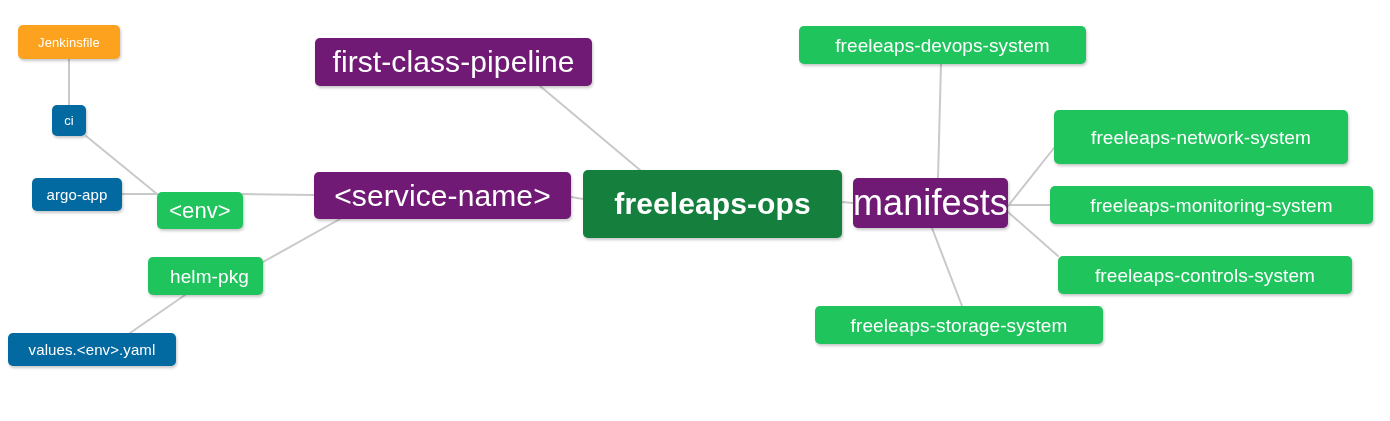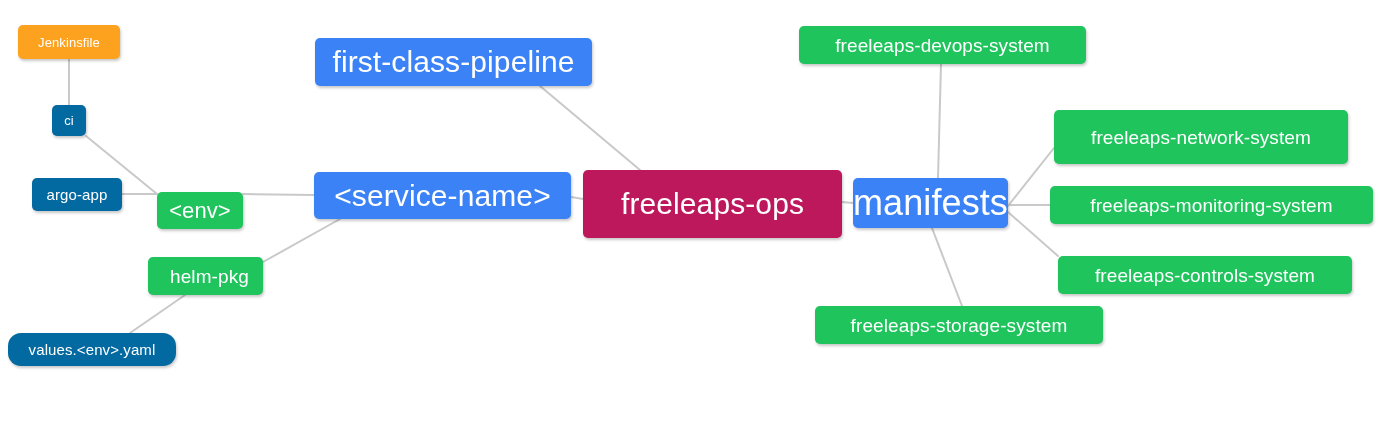--- a/index.html
+++ b/index.html
@@ -38,22 +38,22 @@
     line-height: 1;
     padding: 0 12px;
     letter-spacing: 0.1px;
   }
   .node-label {
     display: block;
   }
   .c-orange  { background: #FCA21E; }
   .c-red     { background: #0369a1; }
   .c-green   { background: #1FC45D; }
-  .c-blue    { background: #3b82f6; }
-  .c-dark    { background: #be185d; }
+  .c-blue    { background: #701a75; }
+  .c-dark    { background: #15803d; font-weight: bold; }
 
   .sz-xs  { font-size: 13px; }
   .sz-sm  { font-size: 15px; }
   .sz-md  { font-size: 19px; }
   .sz-lg  { font-size: 22px; }
   .sz-xl  { font-size: 36px; }
   .sz-xxl { font-size: 30px; }
 </style>
 </head>
 <body>
@@ -84,21 +84,21 @@
       </div>
       <div class="node c-red sz-sm" style="left: 32px; top: 178px; width: 90px; height: 33px;">
         <span class="node-label">argo-app</span>
       </div>
       <div class="node c-green sz-lg" style="left: 157px; top: 192px; width: 86px; height: 37px;">
         <span class="node-label">&lt;env&gt;</span>
       </div>
       <div class="node c-green sz-md" style="left: 148px; top: 257px; width: 115px; height: 38px; padding-left: 20px;">
         <span class="node-label">helm-pkg</span>
       </div>
-      <div class="node c-red sz-sm" style="left: 8px; top: 333px; width: 168px; height: 33px; border-radius: 13px;">
+      <div class="node c-red sz-sm" style="left: 8px; top: 333px; width: 168px; height: 33px;">
         <span class="node-label">values.&lt;env&gt;.yaml</span>
       </div>
       <div class="node c-blue sz-xxl" style="left: 314px; top: 172px; width: 257px; height: 47px;">
         <span class="node-label">&lt;service-name&gt;</span>
       </div>
       <div class="node c-blue sz-xxl" style="left: 315px; top: 38px; width: 277px; height: 48px;">
         <span class="node-label">first-class-pipeline</span>
       </div>
       <div class="node c-dark sz-xxl" style="left: 583px; top: 170px; width: 259px; height: 68px;">
         <span class="node-label">freeleaps-ops</span>

